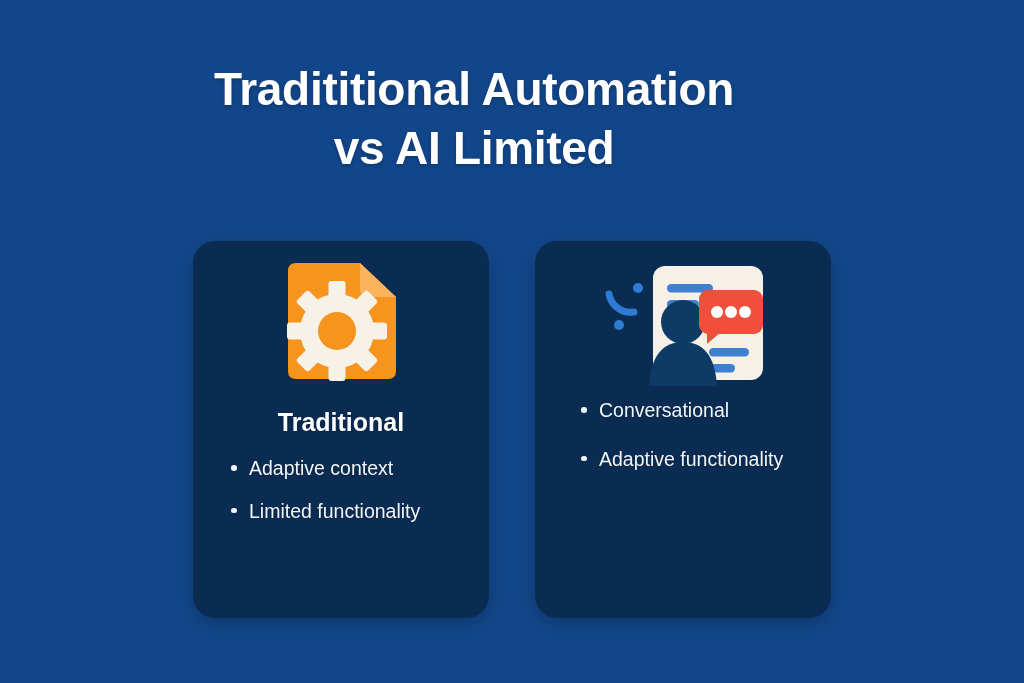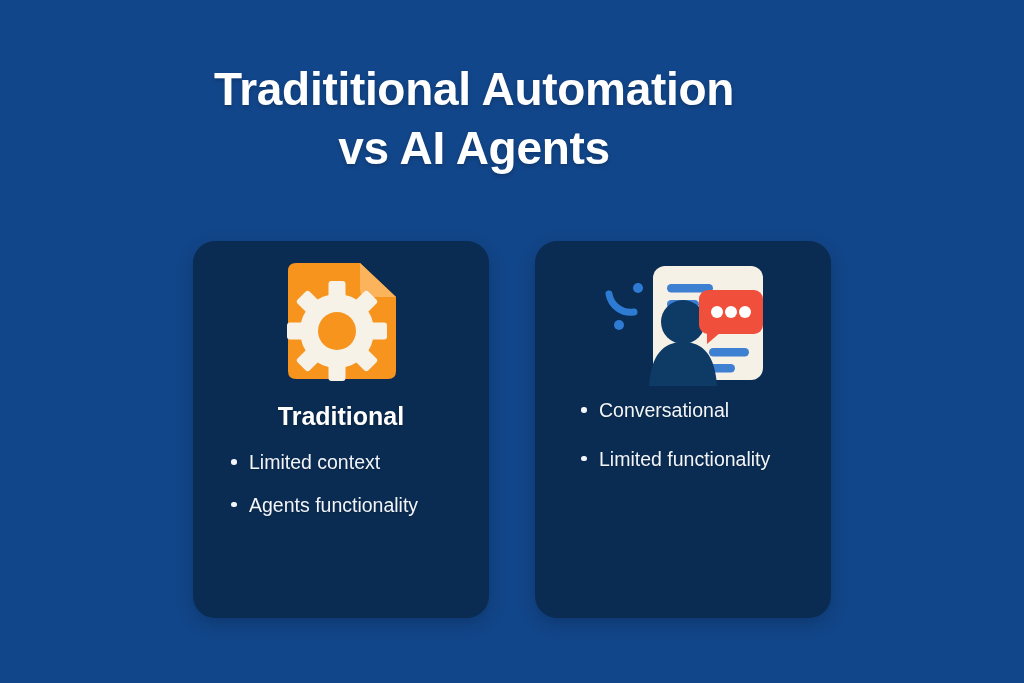--- a/index.html
+++ b/index.html
@@ -70,21 +70,21 @@
     align-items: center;
     justify-content: center;
   }
 
   .card-title {
     color: #FFFFFF;
     font-size: 25px;
     font-weight: bold;
     text-align: center;
     line-height: 1.2;
-    margin-top: 12px;
+    margin-top: 18px;
     text-shadow: 0 1px 3px rgba(0,0,0,0.25);
   }
   .card-title .line { display: block; }
 
   .bullets {
     list-style: none;
     margin-top: 18px;
     width: 100%;
     padding-left: 20px;
   }
@@ -110,21 +110,21 @@
   .card-right .bullets { padding-left: 28px; margin-top: 8px; }
   .card-right .bullets li { margin-bottom: 22px; }
 </style>
 </head>
 <body>
 
 <div id="stage">
 
   <h1 id="headline">
     <span class="line">Tradititional Automation</span>
-    <span class="line">vs AI Agents</span>
+    <span class="line">vs AI Limited</span>
   </h1>
 
   <div id="cards">
 
     <div class="card card-left">
 
       <div class="icon-wrap">
         <svg width="118" height="124" viewBox="0 0 118 124">
 
           <path d="M6 10 Q6 2 14 2 L78 2 L114 36 L114 110 Q114 118 106 118 L14 118 Q6 118 6 110 Z" fill="#F7941E"></path>
@@ -147,22 +147,22 @@
 
           <circle cx="55" cy="70" r="19" fill="#F7941E"></circle>
         </svg>
       </div>
 
       <div class="card-title">
         <span class="line">Traditional</span>
       </div>
 
       <ul class="bullets">
-        <li>Limited context</li>
-        <li>Agents functionality</li>
+        <li>Adaptive context</li>
+        <li>Limited functionality</li>
       </ul>
     </div>
 
     <div class="card card-right">
 
       <div class="icon-wrap">
         <svg width="172" height="126" viewBox="0 0 172 126">
 
           <g stroke="#2E7BD4" fill="none" stroke-linecap="round">
             <path d="M12 34 A 22 22 0 0 0 37 52" stroke-width="7"></path>
@@ -189,18 +189,18 @@
             <circle cx="120" cy="52" r="6" fill="#FFFFFF"></circle>
             <circle cx="134" cy="52" r="6" fill="#FFFFFF"></circle>
             <circle cx="148" cy="52" r="6" fill="#FFFFFF"></circle>
           </g>
         </svg>
       </div>
 
 
       <ul class="bullets">
         <li>Conversational</li>
-        <li>Limited functionality</li>
+        <li>Adaptive functionality</li>
       </ul>
     </div>
 
   </div>
 </div>
 
 </body></html>

